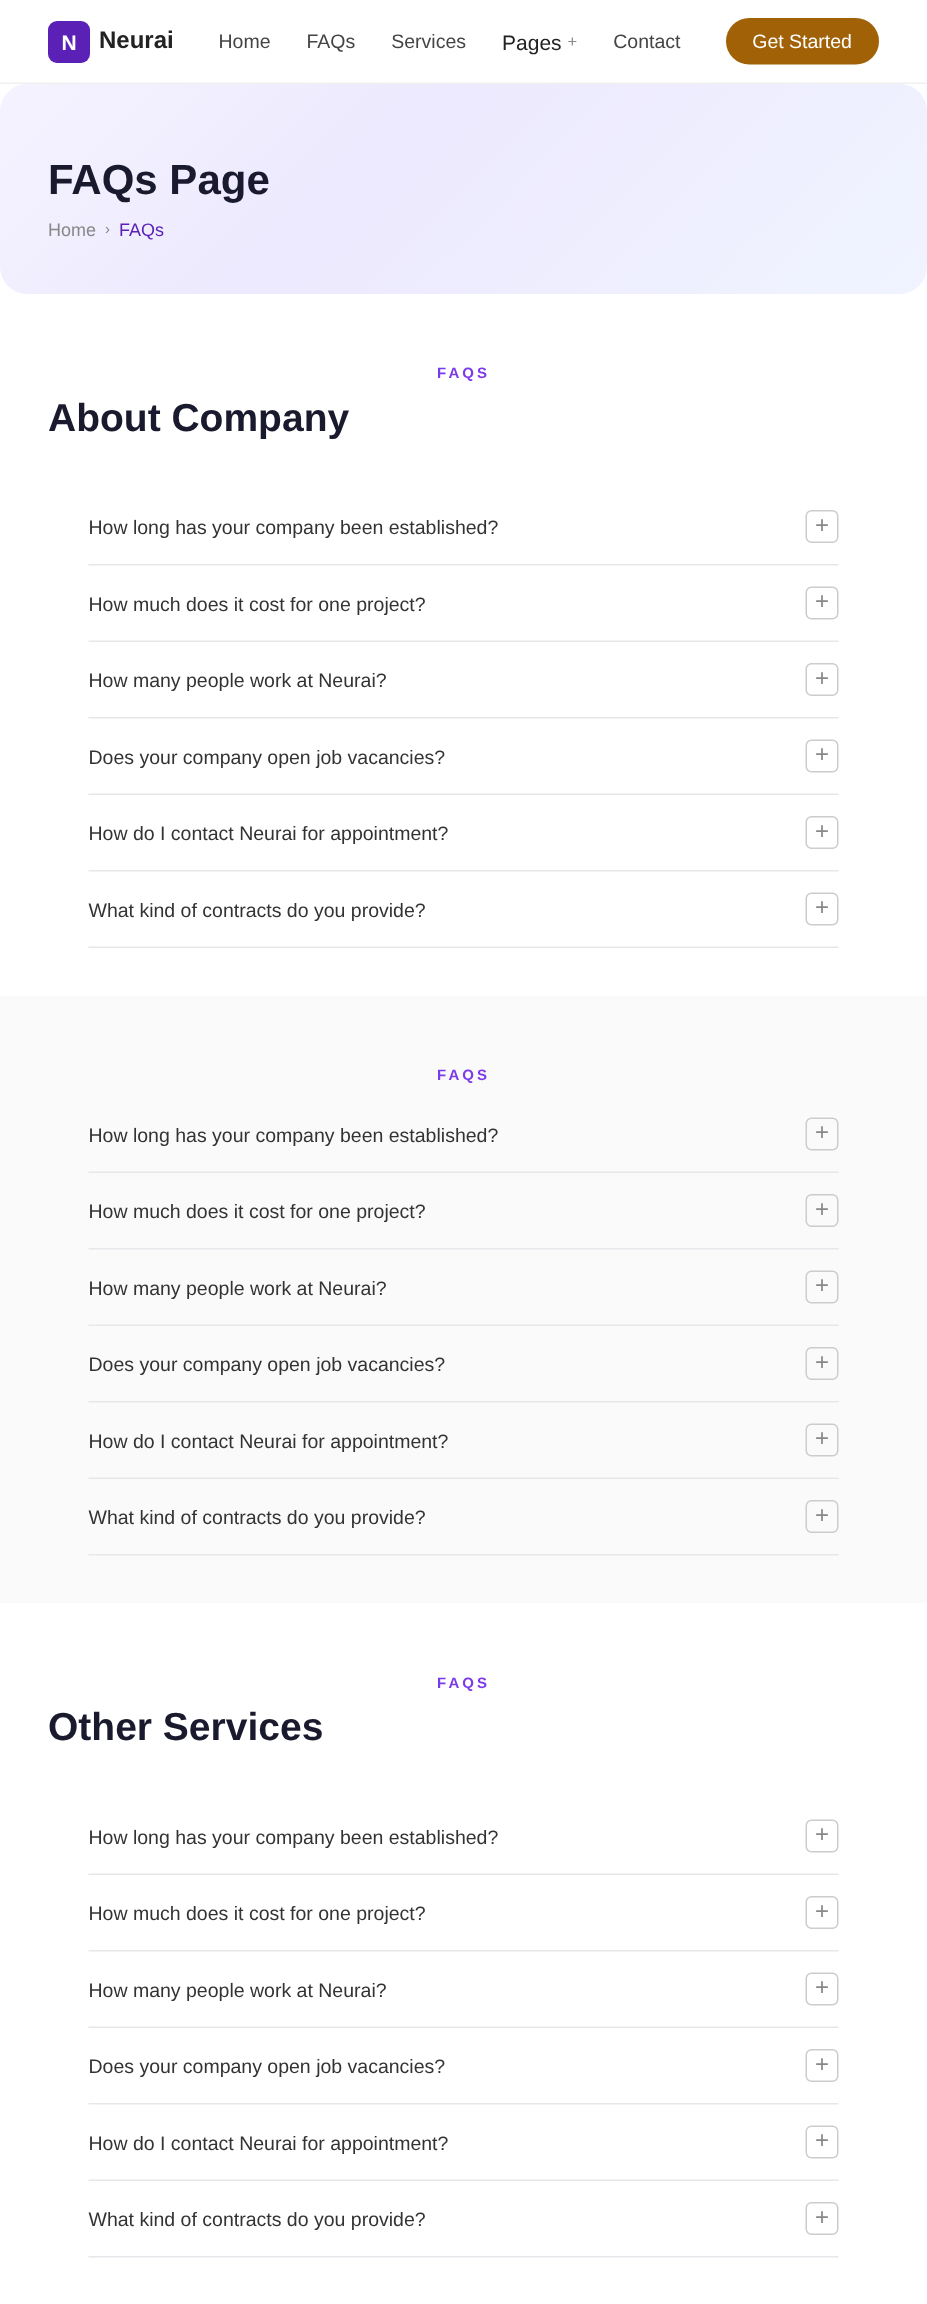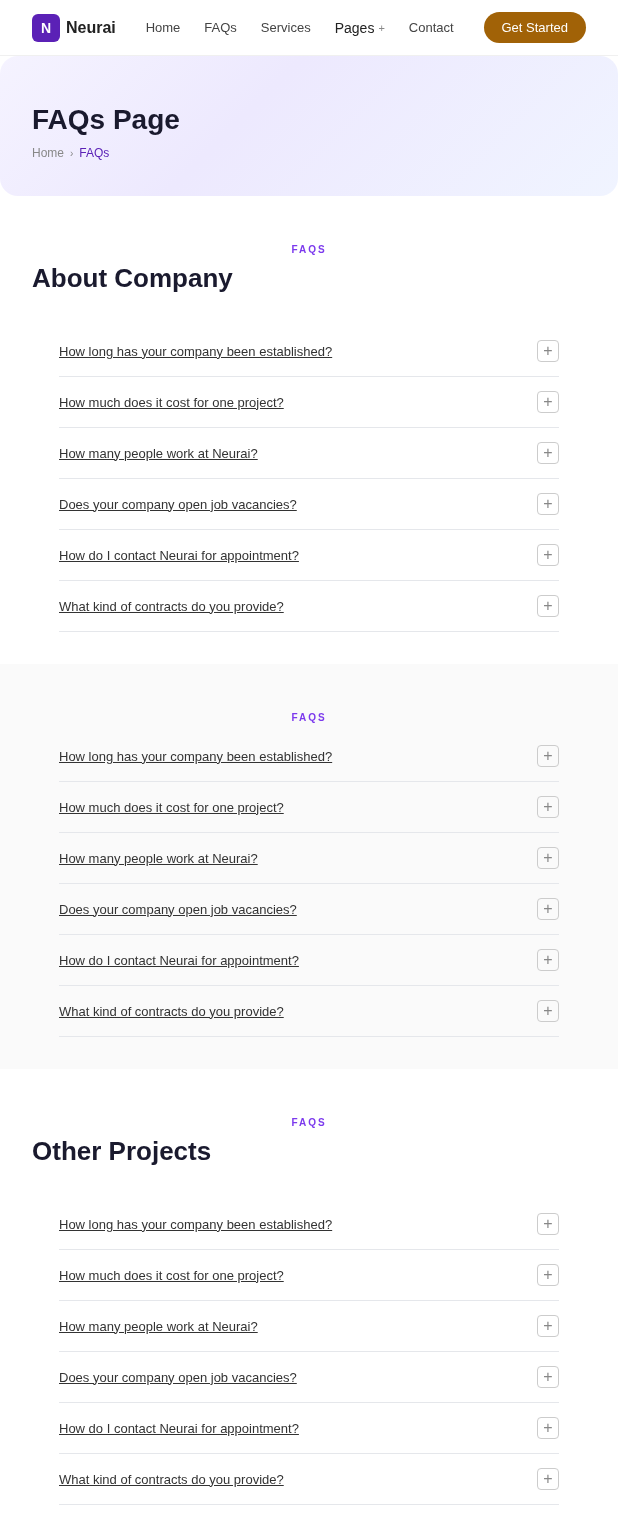--- a/index.html
+++ b/index.html
@@ -45,21 +45,21 @@
     }
     .section-title { font-size: 26px; font-weight: 700; color: #1a1a2e; margin-bottom: 32px; }
 
     
     .faq-item {
       border-bottom: 1px solid #e5e7eb;
       padding: 14px 0;
       display: flex; align-items: center; justify-content: space-between;
       cursor: pointer;
     }
-    .faq-question { font-size: 13px; color: #333; text-decoration: underline; }
+    .faq-question { font-size: 13px; color: #333; }
     .faq-plus {
       width: 22px; height: 22px; border: 1px solid #ccc; border-radius: 4px;
       display: flex; align-items: center; justify-content: center;
       font-size: 16px; color: #888; flex-shrink: 0; margin-left: 12px;
     }
 
     .faq-container { max-width: 500px; margin: 0 auto; }
   </style>
 </head>
 <body>
@@ -149,21 +149,21 @@
     </div>
     <div class="faq-item">
       <span class="faq-question">What kind of contracts do you provide?</span>
       <div class="faq-plus">+</div>
     </div>
   </div>
 </div>
 
 <div class="faq-section">
   <div class="section-tag">FAQS</div>
-  <div class="section-title">Other Projects</div>
+  <div class="section-title">Other Services</div>
   <div class="faq-container">
     <div class="faq-item">
       <span class="faq-question">How long has your company been established?</span>
       <div class="faq-plus">+</div>
     </div>
     <div class="faq-item">
       <span class="faq-question">How much does it cost for one project?</span>
       <div class="faq-plus">+</div>
     </div>
     <div class="faq-item">

